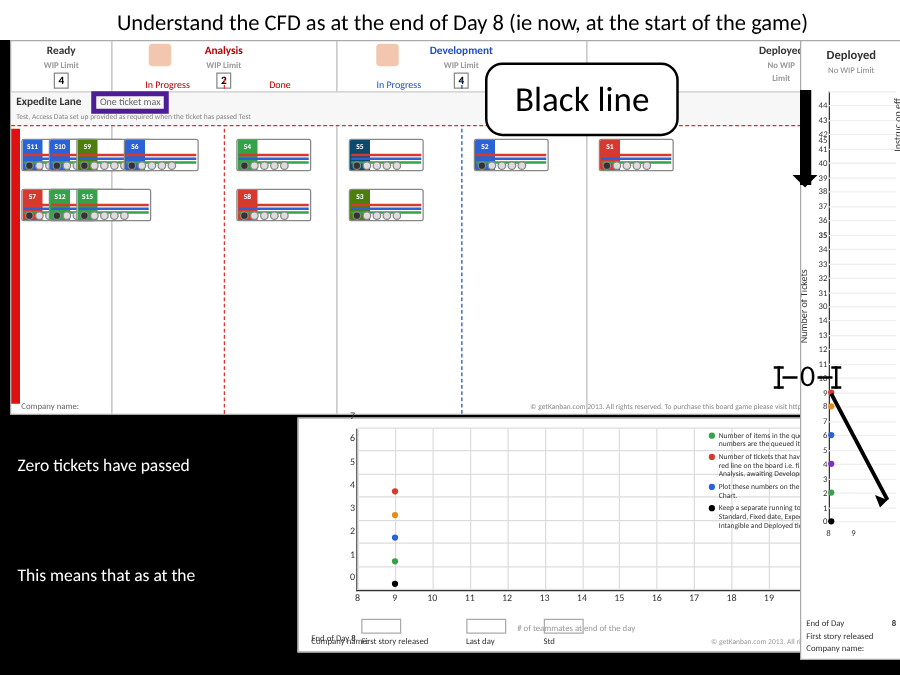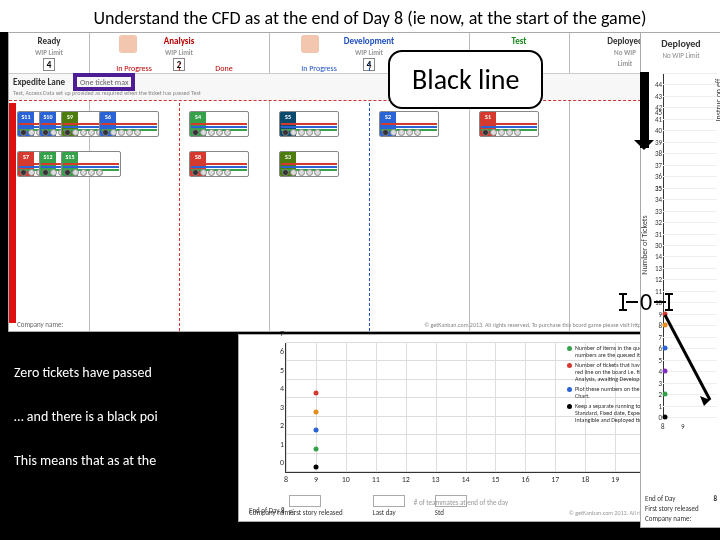--- a/index.html
+++ b/index.html
@@ -104,23 +104,20 @@
     <div class="colhdr red"><span>Analysis</span><br><span class="wip">WIP Limit</span><br><span class="wipbox">2</span></div>
     <div style="position:absolute;top:30px;left:0;width:50%;text-align:center;font-size:8px;color:#b00">In Progress</div>
     <div style="position:absolute;top:30px;left:50%;width:50%;text-align:center;font-size:8px;color:#b00">Done</div>
     <div style="position:absolute;left:50%;top:30px;bottom:0;border-left:1px dashed #d33"></div>
   </div>
   <div class="col" style="left:260px;width:200px">
     <div class="colhdr blue"><span>Development</span><br><span class="wip">WIP Limit</span><br><span class="wipbox">4</span></div>
     <div style="position:absolute;top:30px;left:0;width:50%;text-align:center;font-size:8px;color:#2050c0">In Progress</div>
     <div style="position:absolute;top:30px;left:50%;width:50%;text-align:center;font-size:8px;color:#2050c0">Done</div>
     <div style="position:absolute;left:50%;top:30px;bottom:0;border-left:1px dashed #2050c0"></div>
-  </div>
-  <div class="col" style="left:460px;width:100px">
-    <div class="colhdr green"><span>Test</span></div>
   </div>
   <div class="col" style="left:560px;width:112px;border-right:none">
     <div class="colhdr"><span>Deployed</span><br><span class="wip">No WIP</span><br><span class="wip">Limit</span></div>
   </div>
 
   <div class="expedite">
     <span class="lab">Expedite Lane</span>
     <span style="border:4px solid #4c1d95;padding:0 3px;margin-left:6px">One ticket max</span>
     <div style="font-size:6px;margin-top:2px;color:#888">Test, Access Data set up provided as required when the ticket has passed Test</div>
   </div>
@@ -522,16 +519,15 @@
       <span class="tick"></span>
 </div>
 <div class="arrDiag">
   <svg viewBox="0 0 60 100">
         <path d="M5 5 L50 90" stroke="#000" stroke-width="3" fill="none"></path>
         <path d="M50 90 l-10 -4 l4 10 z" fill="#000"></path>
       </svg>
 </div>
 
 <div class="line ln1">Zero tickets have passed</div>
-<div class="line ln2">… and there is a black poi</div>
 <div class="line ln3">This means that as at the</div>
 
 </div>
 
 </body></html>

